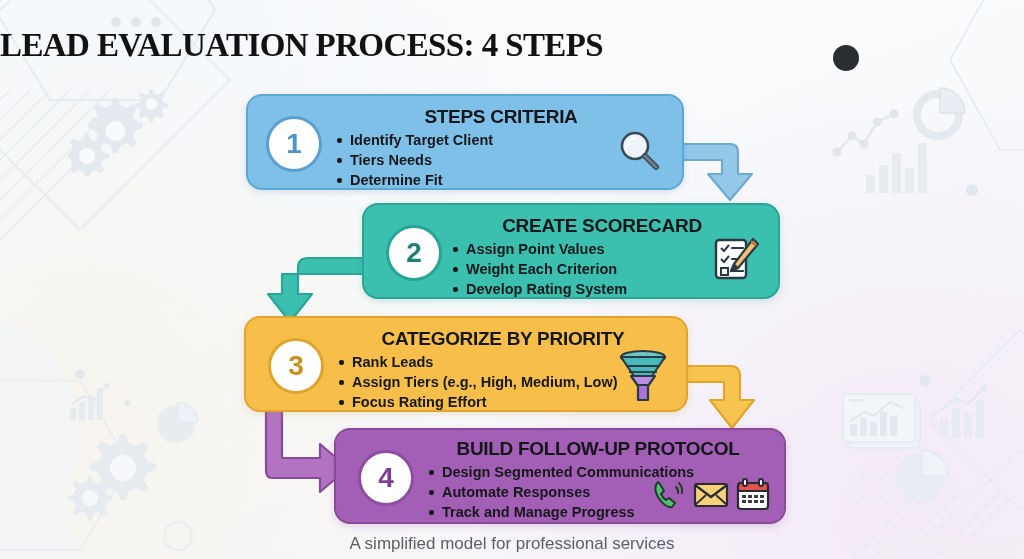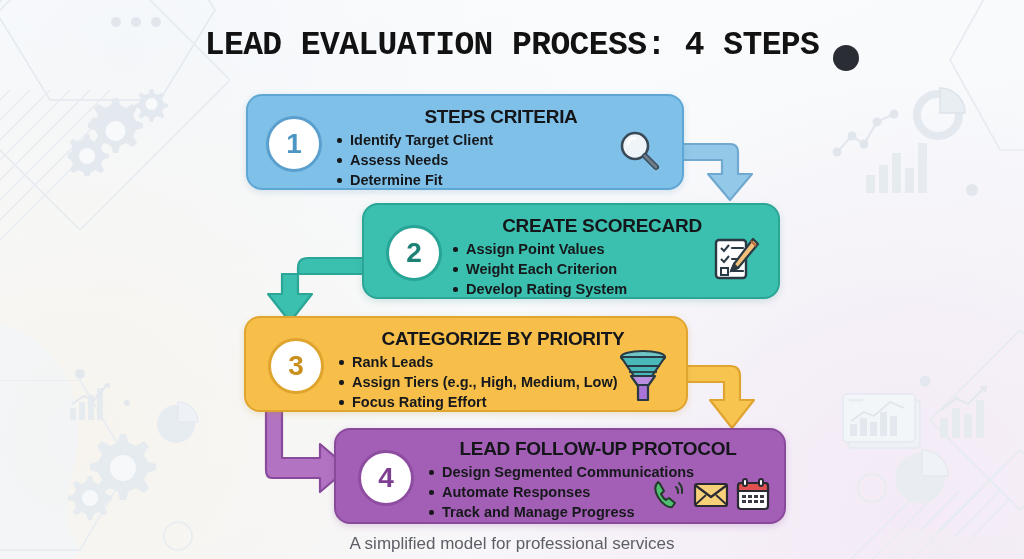--- a/index.html
+++ b/index.html
@@ -15,23 +15,23 @@
       radial-gradient(circle at 12% 12%, #f4f7fa 0%, rgba(244,247,250,0) 45%),
       linear-gradient(160deg,#fcfdfe 0%,#f7f9fb 55%,#f7f3f7 100%);
   }
 
   
   .bg{position:absolute;inset:0;pointer-events:none;}
   .bg svg{position:absolute;}
 
   
   .title{
-    position:absolute;left:0;right:0;top:27px;text-align:center;
+    position:absolute;left:0;right:0;top:27px;text-align:left;
     font-size:33px;font-weight:700;letter-spacing:-0.6px;color:#121212;
-    font-family:Liberation Mono, monospace;
+    font-family:Liberation Serif, serif;
   }
 
   
   .card{
     position:absolute;border-radius:16px;box-sizing:border-box;
     display:flex;align-items:center;
   }
   .card .num{
     position:absolute;border-radius:50%;background:#ffffff;
     display:flex;align-items:center;justify-content:center;
@@ -279,21 +279,21 @@
   </svg>
 
   <div class="title">LEAD EVALUATION PROCESS: 4 STEPS</div>
 
   <div class="card" id="card1">
     <div class="num">1</div>
     <div class="body">
       <h3>STEPS CRITERIA</h3>
       <ul>
         <li>Identify Target Client</li>
-        <li>Assess Needs</li>
+        <li>Tiers Needs</li>
         <li>Determine Fit</li>
       </ul>
     </div>
     <div class="icons">
       <svg width="46" height="46" viewBox="0 0 46 46">
         <circle cx="19" cy="18" r="13" fill="#eef4f8" stroke="#3a4a57" stroke-width="2.6"></circle>
         <path d="M12 16 a8 8 0 0 1 7-6" fill="none" stroke="#ffffff" stroke-width="2.4" stroke-linecap="round"></path>
         <path d="M29 28 L40 39" stroke="#3a4a57" stroke-width="6" stroke-linecap="round"></path>
         <path d="M29 28 L40 39" stroke="#6c7d8c" stroke-width="3" stroke-linecap="round"></path>
       </svg>
@@ -346,21 +346,21 @@
         <path d="M13 24 L41 24" stroke="#2a3a44" stroke-width="1.8"></path>
         <path d="M15 28 L39 28 L32 38 L22 38 Z" fill="#bb8fe0" stroke="#2a3a44" stroke-width="2.2" stroke-linejoin="round"></path>
         <rect x="22" y="37" width="10" height="15" fill="#a874d6" stroke="#2a3a44" stroke-width="2.2" stroke-linejoin="round"></rect>
       </svg>
     </div>
   </div>
 
   <div class="card" id="card4">
     <div class="num">4</div>
     <div class="body">
-      <h3>LEAD FOLLOW-UP PROTOCOL</h3>
+      <h3>BUILD FOLLOW-UP PROTOCOL</h3>
       <ul>
         <li>Design Segmented Communications</li>
         <li>Automate Responses</li>
         <li>Track and Manage Progress</li>
       </ul>
     </div>
     <div class="icons">
       <svg width="34" height="32" viewBox="0 0 34 32">
         <path d="M6 3 C3 6 2 11 6 18 C10 25 16 29 20 28 L23 24 L17 19 L14 21 C12 20 10 17 9 15 L12 12 L8 5 Z" fill="#4fbf72" stroke="#243a2a" stroke-width="2" stroke-linejoin="round"></path>
         <path d="M24 8 a7 7 0 0 1 2 6" fill="none" stroke="#243a2a" stroke-width="2" stroke-linecap="round"></path>

